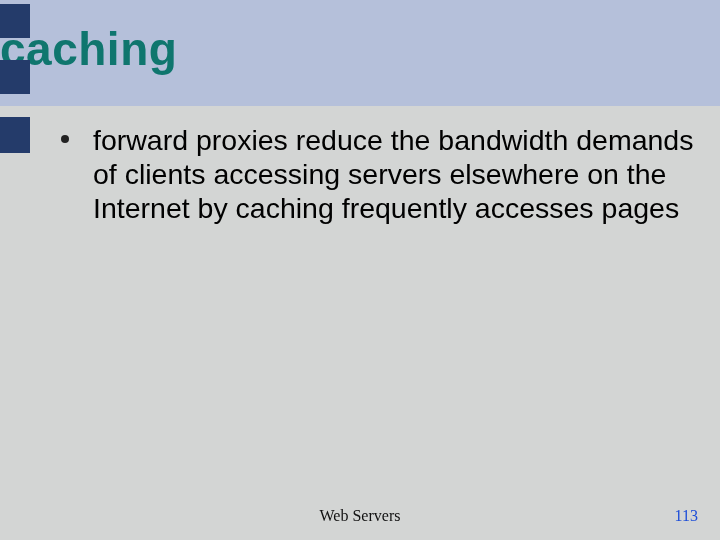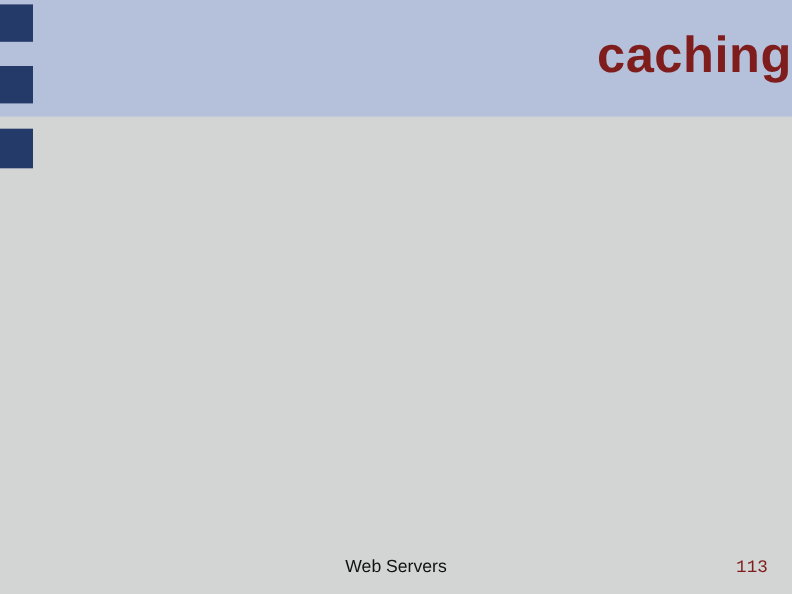--- a/index.html
+++ b/index.html
@@ -24,25 +24,25 @@
     left: 0;
     width: 720px;
     height: 106px;
     background: #b5c0da;
   }
   .title {
     position: absolute;
     top: 22px;
     left: 0;
     width: 720px;
-    text-align: right;
+    text-align: left;
     font-family: Arial, Helvetica, sans-serif;
     font-weight: bold;
     font-size: 46px;
-    color: #7f1d1d;
+    color: #0f766e;
     letter-spacing: 0.5px;
   }
   .body {
     position: absolute;
     top: 123px;
     left: 55px;
     width: 640px;
   }
   .body ul {
     margin: 0;
@@ -76,45 +76,46 @@
   }
   .b1 { top: 4px; }
   .b2 { top: 60px; }
   .b3 { top: 117px; height: 36px; }
   .footer-center {
     position: absolute;
     bottom: 15px;
     left: 0;
     width: 720px;
     text-align: center;
-    font-family: Liberation Sans, sans-serif;
+    font-family: Liberation Serif, serif;
     font-size: 16px;
     color: #111;
   }
   .footer-right {
     position: absolute;
     bottom: 15px;
     right: 22px;
-    font-family: Liberation Mono, monospace;
+    font-family: Liberation Serif, serif;
     font-size: 16px;
-    color: #7f1d1d;
+    color: #1d4ed8;
   }
 </style>
 </head>
 <body>
 
 <div class="slide">
 
   <div class="title-band"></div>
   <div class="title">caching</div>
 
   <div class="block b1"></div>
   <div class="block b2"></div>
   <div class="block b3"></div>
 
   <div class="body">
     <ul>
+      <li>forward proxies reduce the bandwidth demands of clients accessing servers elsewhere on the Internet by caching frequently accesses pages</li>
     </ul>
   </div>
 
   <div class="footer-center">Web Servers</div>
   <div class="footer-right">113</div>
 </div>
 
 </body></html>

